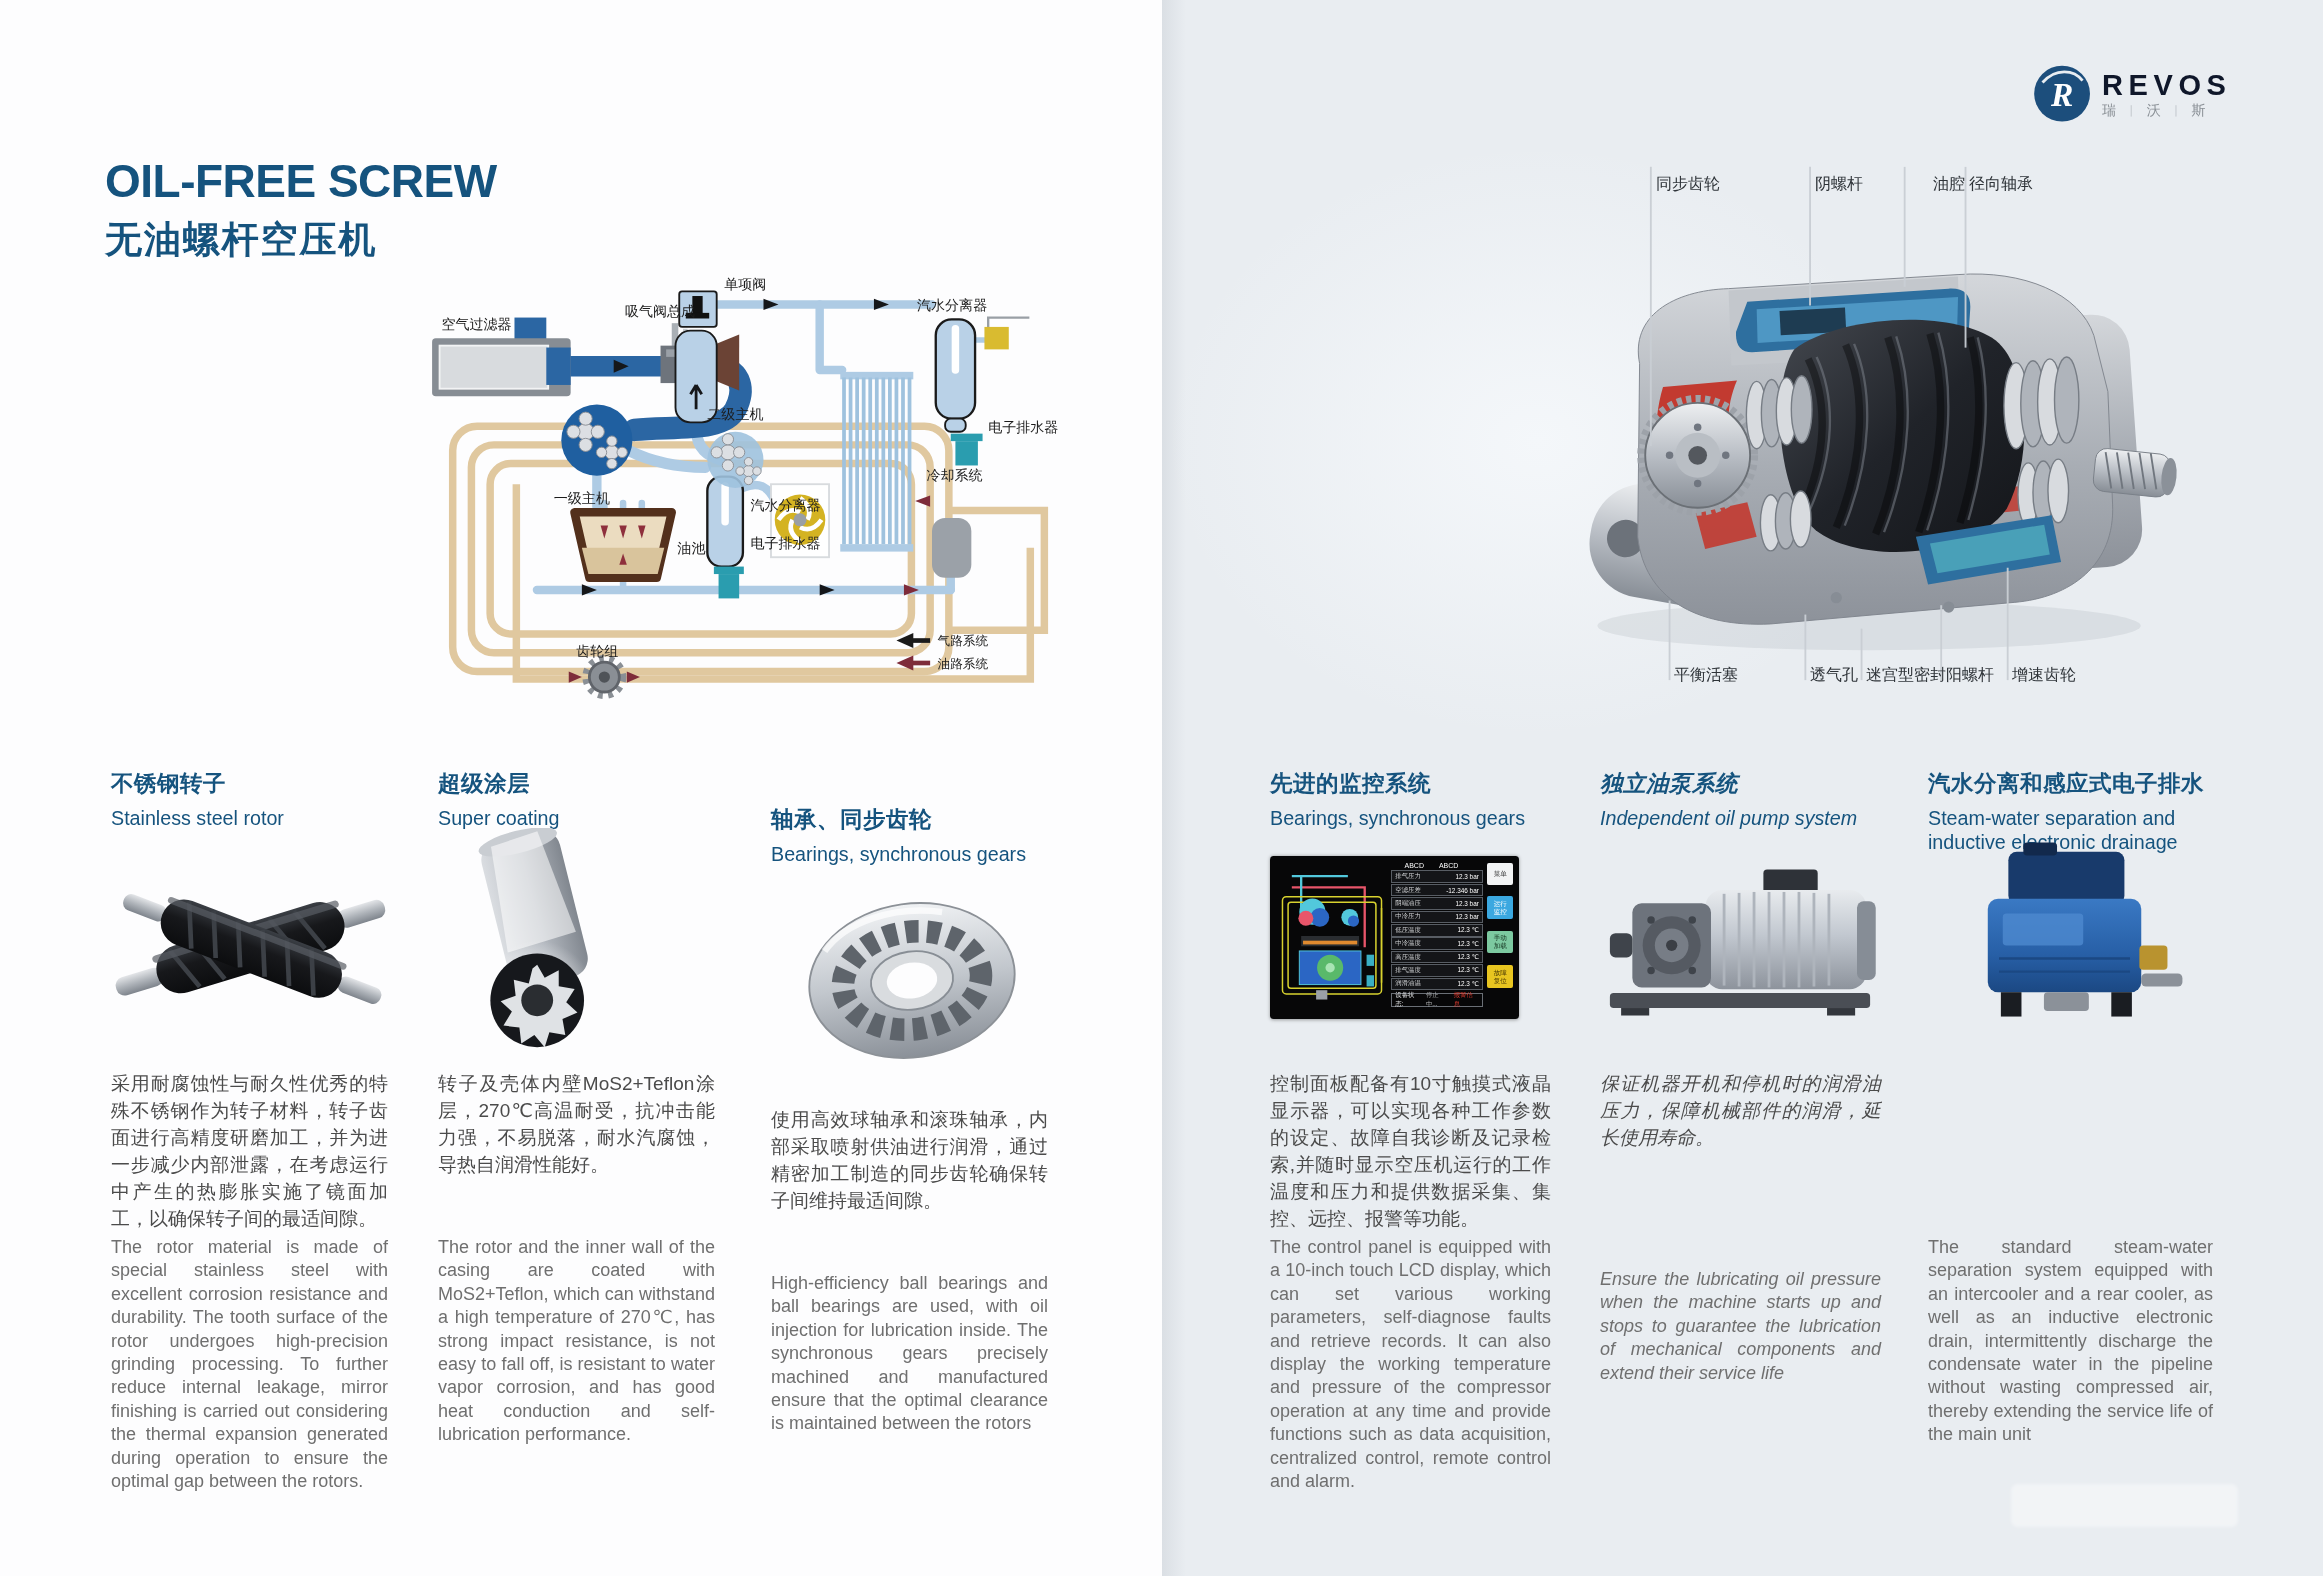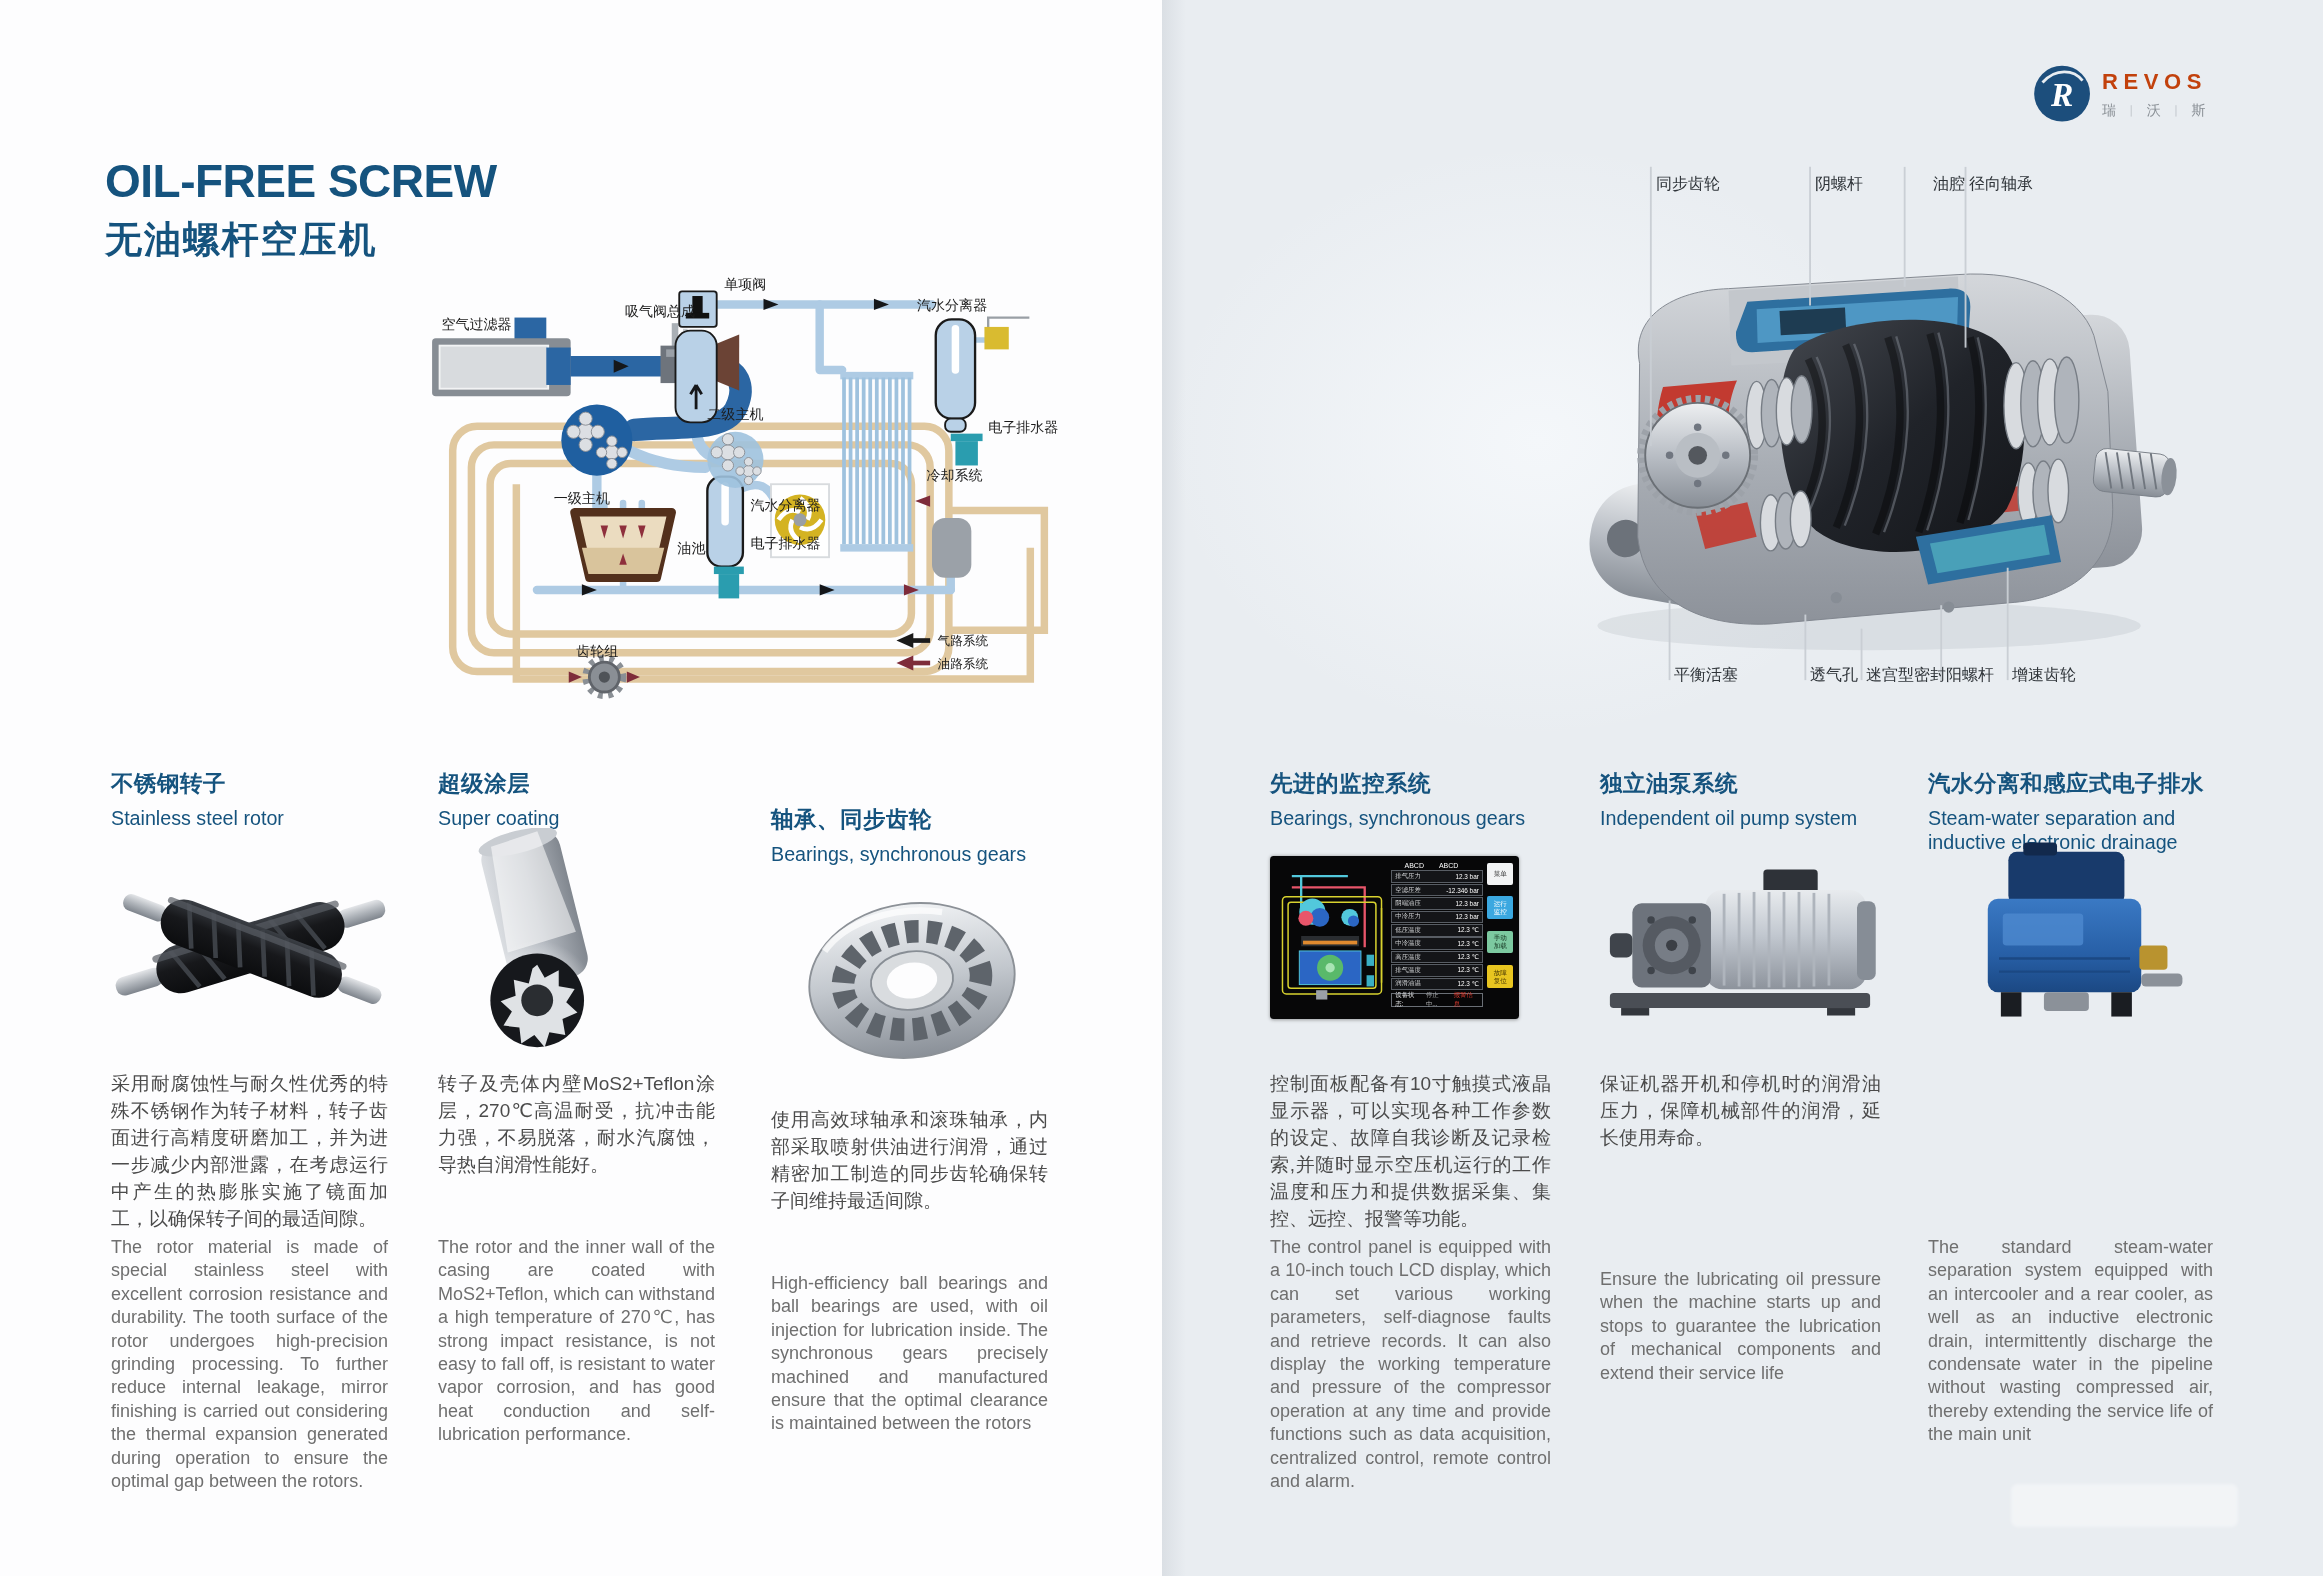--- a/index.html
+++ b/index.html
@@ -24,22 +24,22 @@
                   font-size:15px;fill:#1C1C1C;font-weight:500;}
   .schematic .legend-t{font-size:13.5px;}
 
   
   .cutaway-svg{position:absolute;left:1555px;top:165px;}
   .cut-label{position:absolute;font-size:16px;color:#2E3338;white-space:nowrap;}
 
   
   .logo-wrap{position:absolute;left:2031px;top:58px;width:215px;height:84px;}
   .logo-mark{position:absolute;left:0;top:3.7px;}
-  .logo-name{position:absolute;left:71px;top:11.2px;font-size:22px;font-weight:700;
-             letter-spacing:5.6px;color:#c2410c;}
+  .logo-name{position:absolute;left:71px;top:11.2px;font-size:29px;font-weight:700;
+             letter-spacing:5.6px;color:#0f172a;}
   .logo-cn{position:absolute;left:71px;top:44px;font-size:14px;color:#8A9096;}
   .logo-cn .sep{color:#C3C8CD;margin:0 9.4px;font-size:12px;}
 
   
   .feat{position:absolute;top:768px;height:750px;}
   .f-title-cn{font-size:22.5px;font-weight:700;color:#15537E;letter-spacing:0.5px;}
   .f-title-en{font-size:19.7px;font-weight:500;color:#15537E;margin-top:6.6px;line-height:24px;}
   .f-img{position:absolute;}
   .f-desc-cn{position:absolute;top:302px;font-size:19px;line-height:27px;color:#4B4B4B;
              text-align:justify;}
@@ -606,21 +606,21 @@
         <div class="p-btn b-yellow">
             <span>故障复位</span>
           </div>
       </div>
     </div>
 
     <div class="f-desc-cn" style="width:281px;">控制面板配备有10寸触摸式液晶显示器，可以实现各种工作参数的设定、故障自我诊断及记录检索,并随时显示空压机运行的工作温度和压力和提供数据采集、集控、远控、报警等功能。</div>
     <div class="f-desc-en" style="width:281px;">The control panel is equipped with a 10-inch touch LCD display, which can set various working parameters, self-diagnose faults and retrieve records. It can also display the working temperature and pressure of the compressor operation at any time and provide functions such as data acquisition, centralized control, remote control and alarm.</div>
   </div>
 
-  <div class="feat" style="left:1600px;width:286px;">
+  <div class="feat" style="left:1600px;width:286px;font-style:italic;">
     <div class="f-title-cn">独立油泵系统</div>
     <div class="f-title-en">Independent oil pump system</div>
     <svg class="f-img" style="top:94px;left:-7.5px;" width="294" height="161" viewBox="0 0 314 172">
       <defs>
         <linearGradient id="motG" x1="0" y1="0" x2="0" y2="1">
           <stop offset="0" stop-color="#E8EBEE"></stop>
             <stop offset="0.45" stop-color="#C2C8D0"></stop>
           <stop offset="1" stop-color="#8D939C"></stop>
         </linearGradient>
       </defs>

